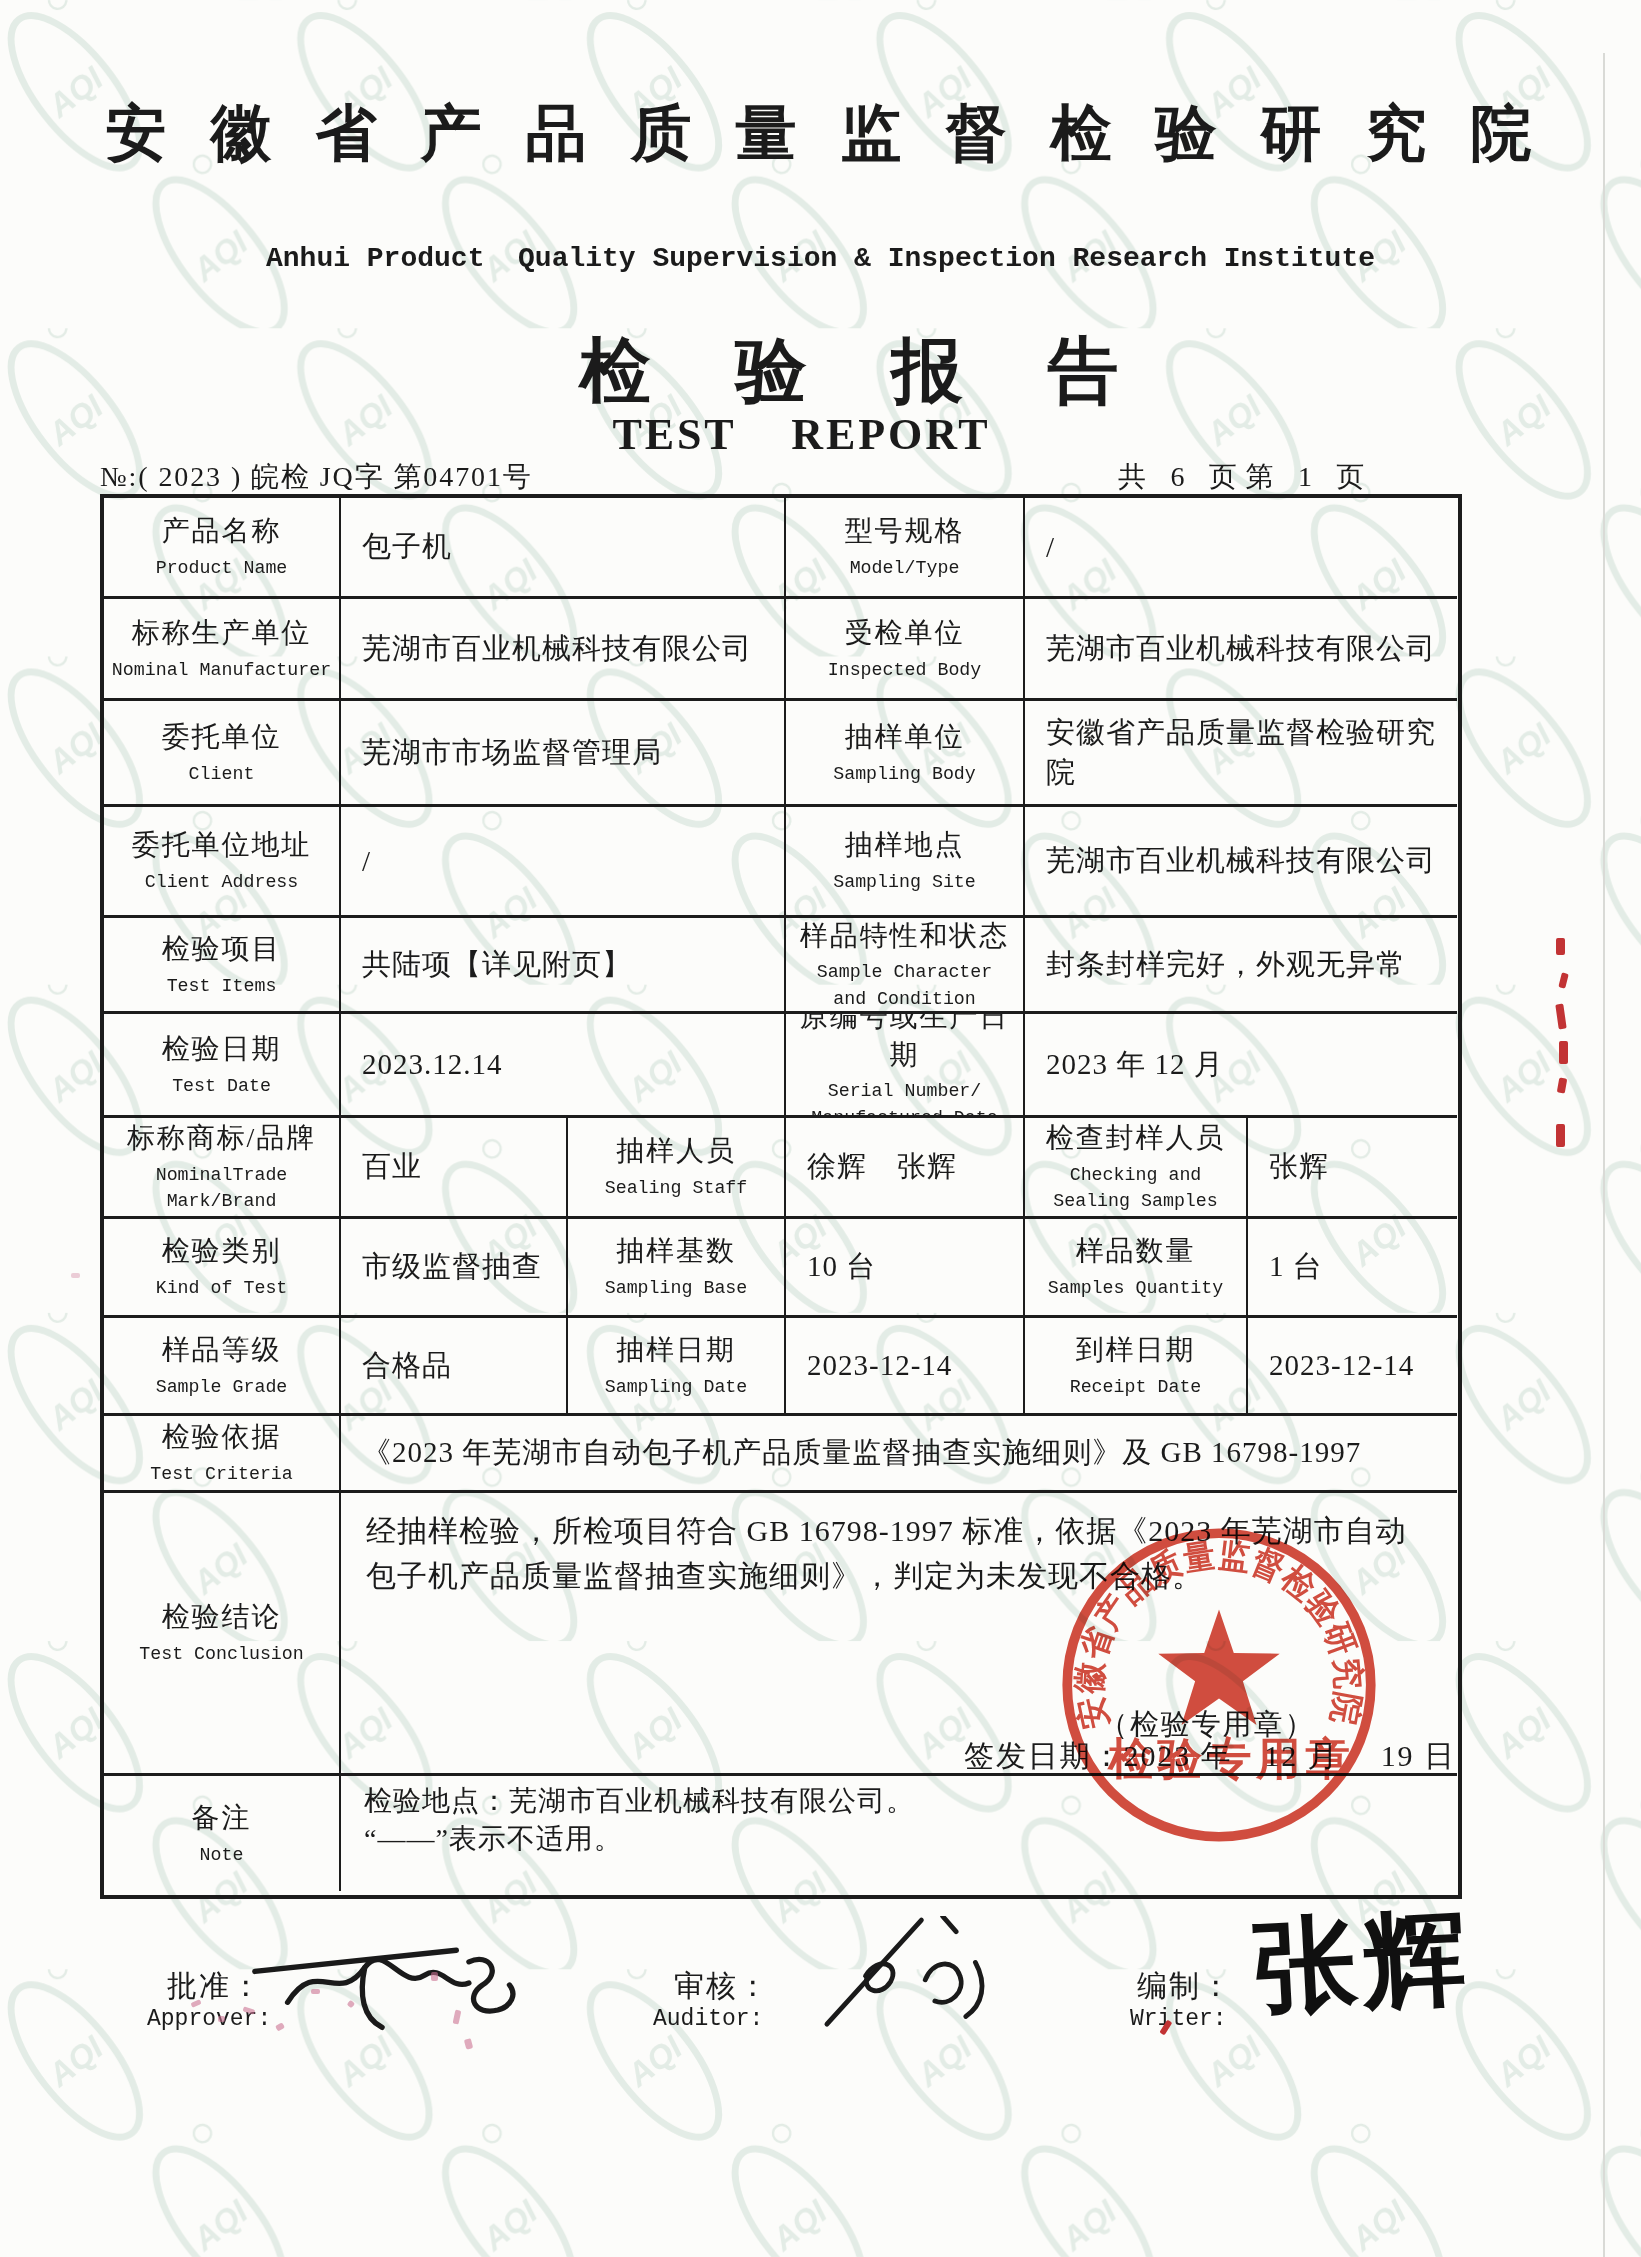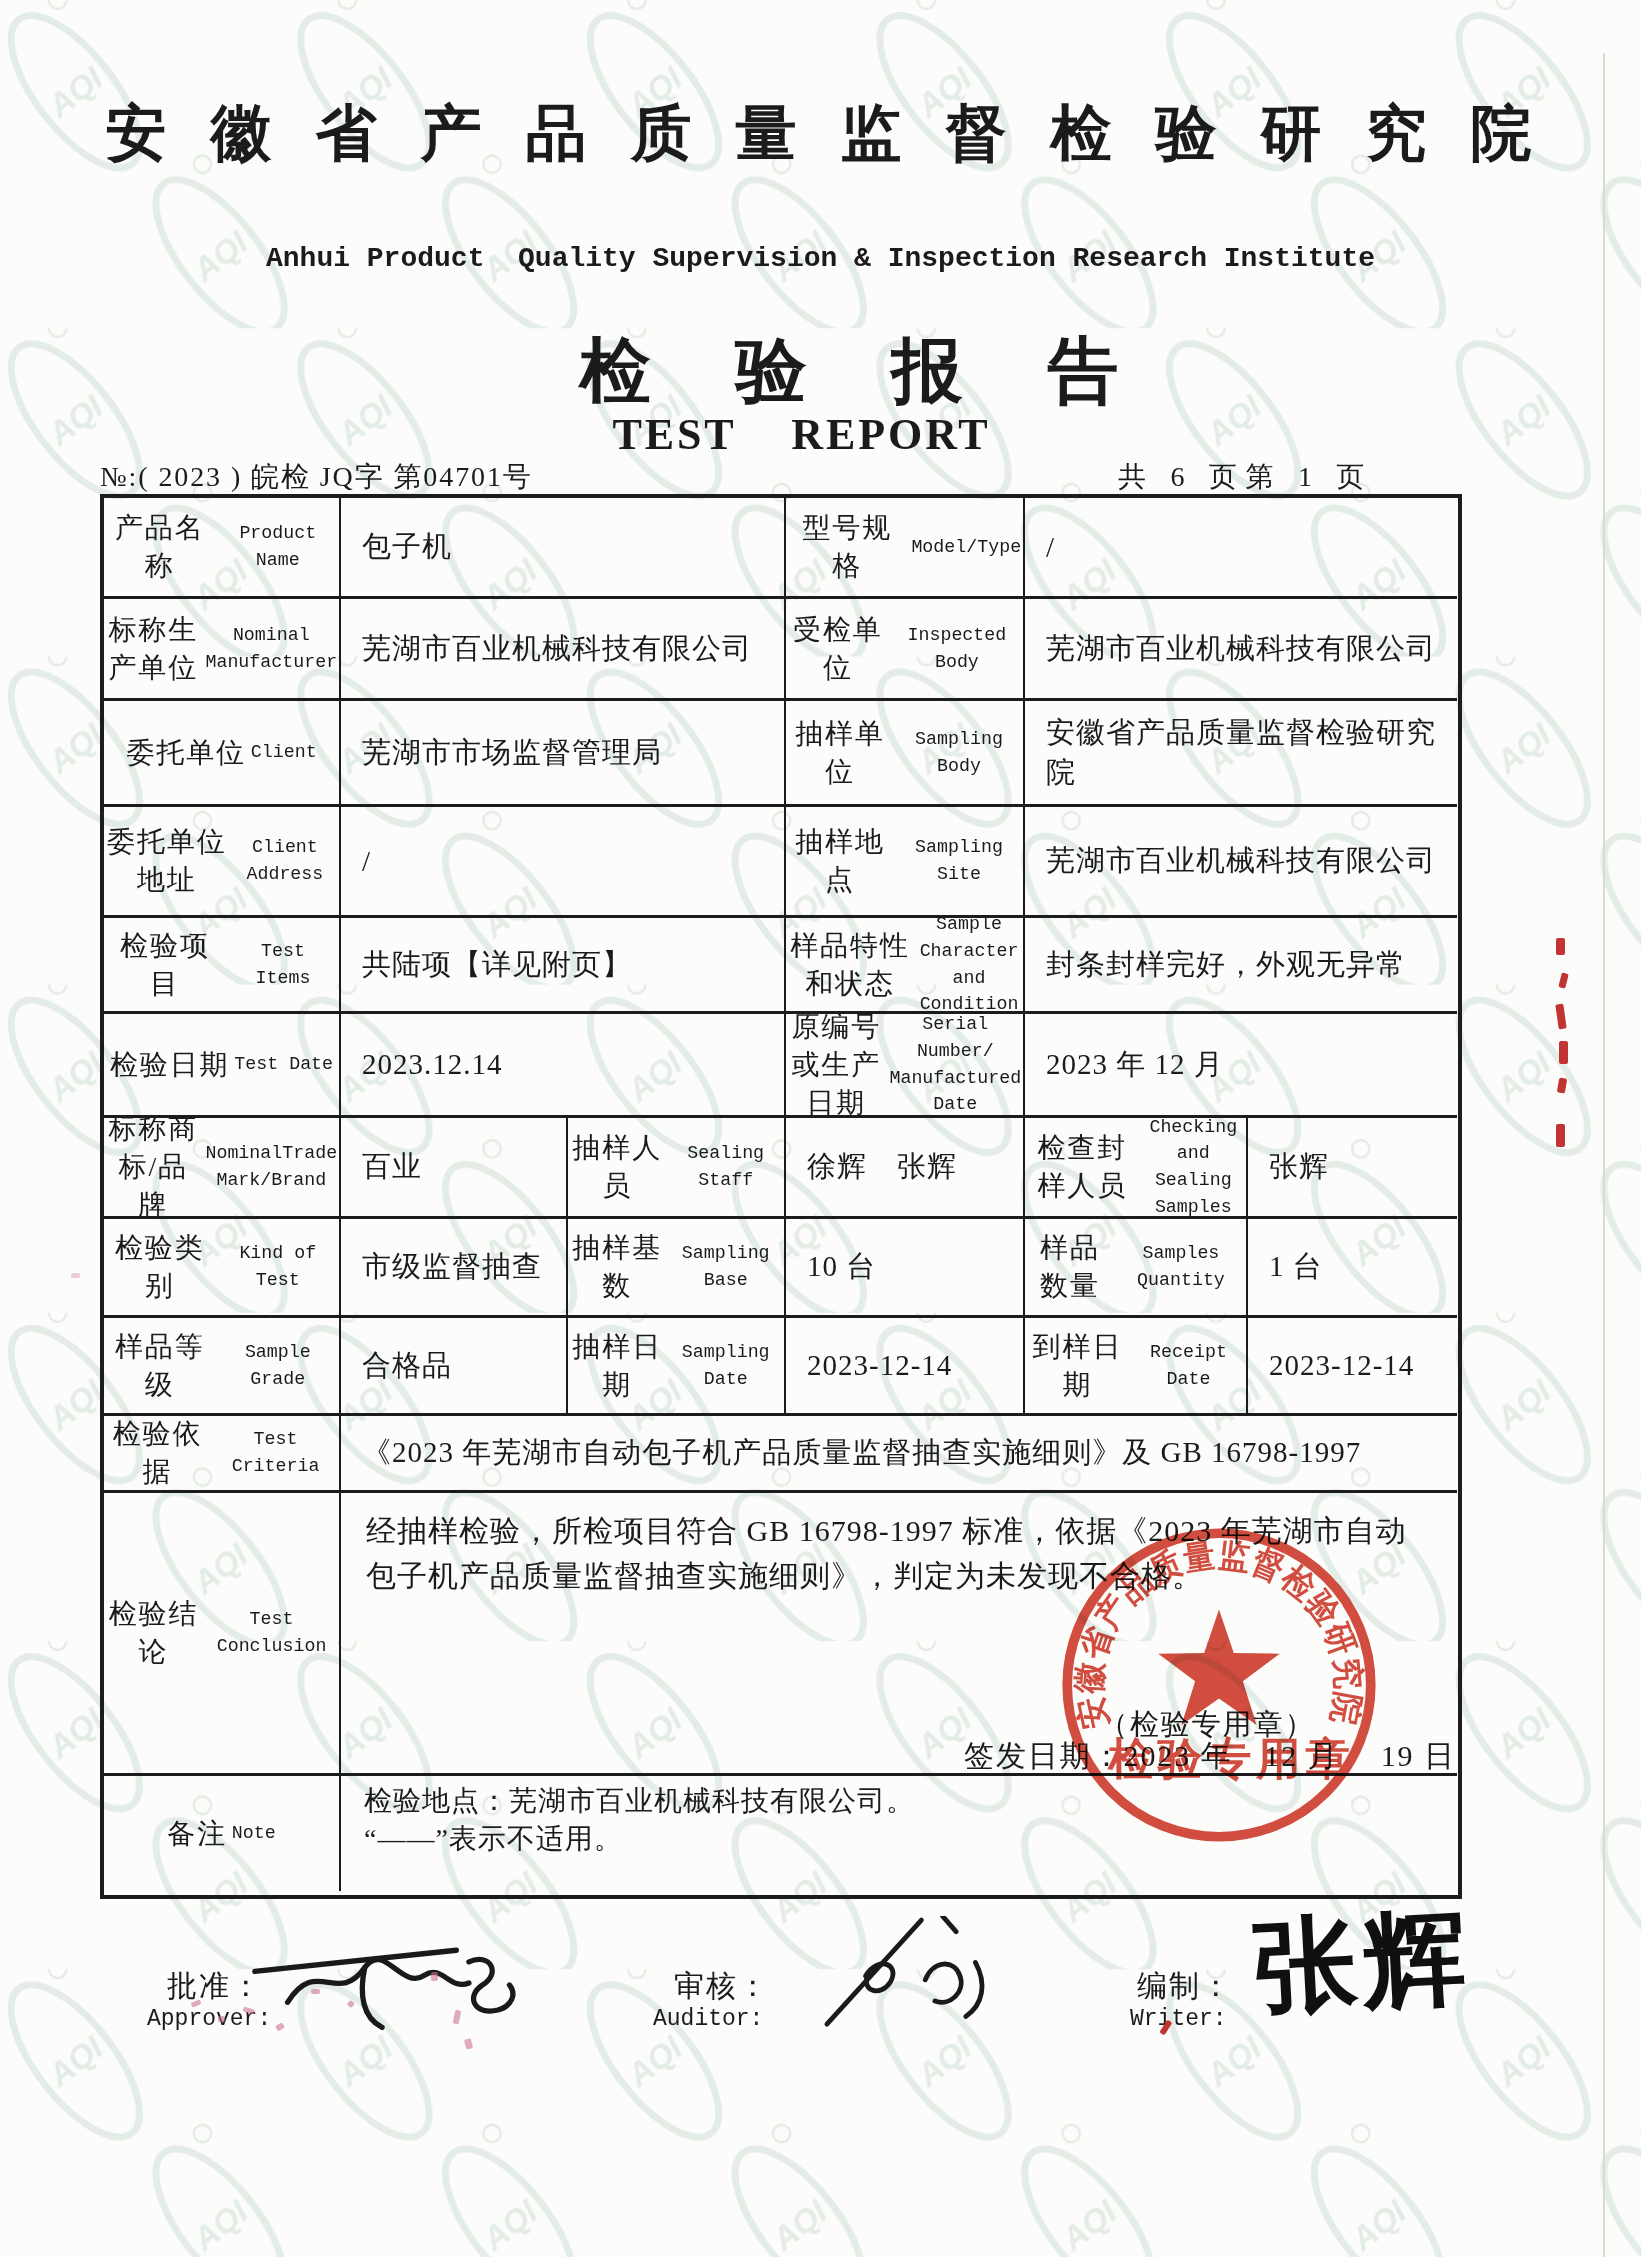--- a/index.html
+++ b/index.html
@@ -47,21 +47,21 @@
     grid-template-columns:237px 227px 218px 239px 223px 209px;
     grid-template-rows:101px 102px 106px 111px 96px 104px 101px 99px 98px 77px 283px 115px;
     background:transparent;
   }
   .cell{
     border-right:2.9px solid #1c1c1c;border-bottom:3.9px solid #1c1c1c;
     box-sizing:border-box;overflow:hidden;position:relative;
   }
   .cell.last-col{border-right:none;}
   .cell.last-row{border-bottom:none;}
-  .lbl{display:flex;flex-direction:row;justify-content:center;align-items:center;text-align:center;gap:4.8px;padding:3.9px 1.9px;}
+  .lbl{display:flex;flex-direction:column;justify-content:center;align-items:center;text-align:center;gap:4.8px;padding:3.9px 1.9px;}
   .lbl .cn{font-size:28px;letter-spacing:1.9px;}
   .lbl .en{font-family:"Liberation Mono", monospace;font-size:18.3px;line-height:1.45;white-space:pre-line;}
   .val{display:flex;align-items:center;font-size:29px;padding:3.9px 21px;letter-spacing:1px;}
   .span2{grid-column:span 2;}
   .span5{grid-column:span 5;}
   
   .conclusion-cell{padding:0;}
   .conclusion-para{
     position:absolute;left:0;top:0;width:100%;box-sizing:border-box;
     padding:15.4px 25px 0 25px;font-size:30px;line-height:45px;letter-spacing:1px;

